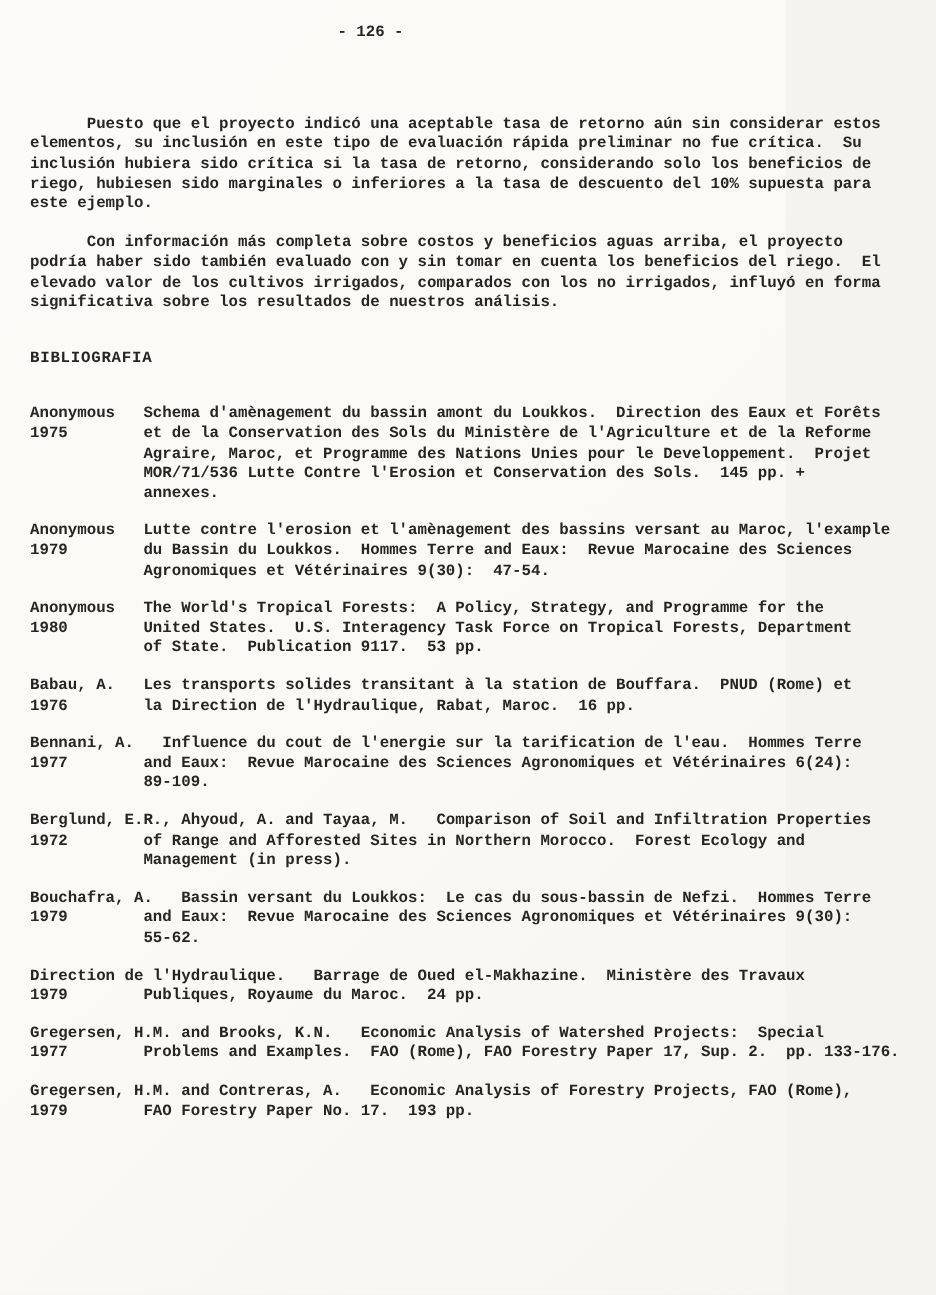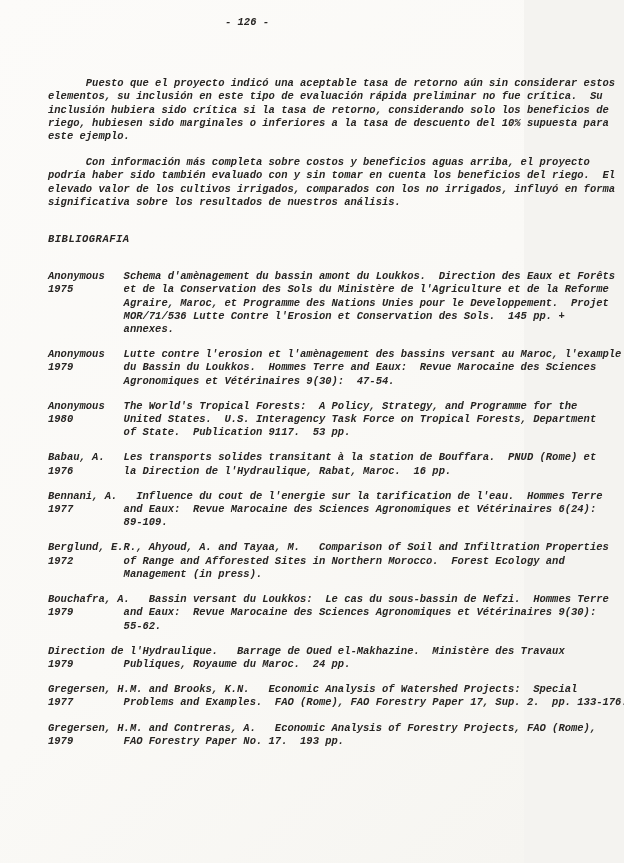--- a/index.html
+++ b/index.html
@@ -15,32 +15,30 @@
     width: 524px;
     height: 863px;
     box-sizing: border-box;
     background: linear-gradient(135deg, #fcfbf9 0%, #faf9f6 55%, #f6f5f1 100%);
     color: #272523;
     font-family: "Liberation Mono", "DejaVu Sans Mono", monospace;
     font-size: 10.5px;
     line-height: 13.2px;
     font-weight: 700;
     padding-top: 16px;
-    font-style: italic;
   }
   .page-number {
     text-align: center;
     position: relative;
     left: -15px;
     white-space: pre;
   }
   .content {
     padding-left: 20px;
     padding-right: 4px;
-    margin-left: 28px;
   }
   .para {
     white-space: pre;
     letter-spacing: 0px;
   }
   .para-1 { margin-top: 48px; }
   .para-2 { margin-top: 13px; }
   .biblio-title {
     margin-top: 24px;
     text-align: left;

